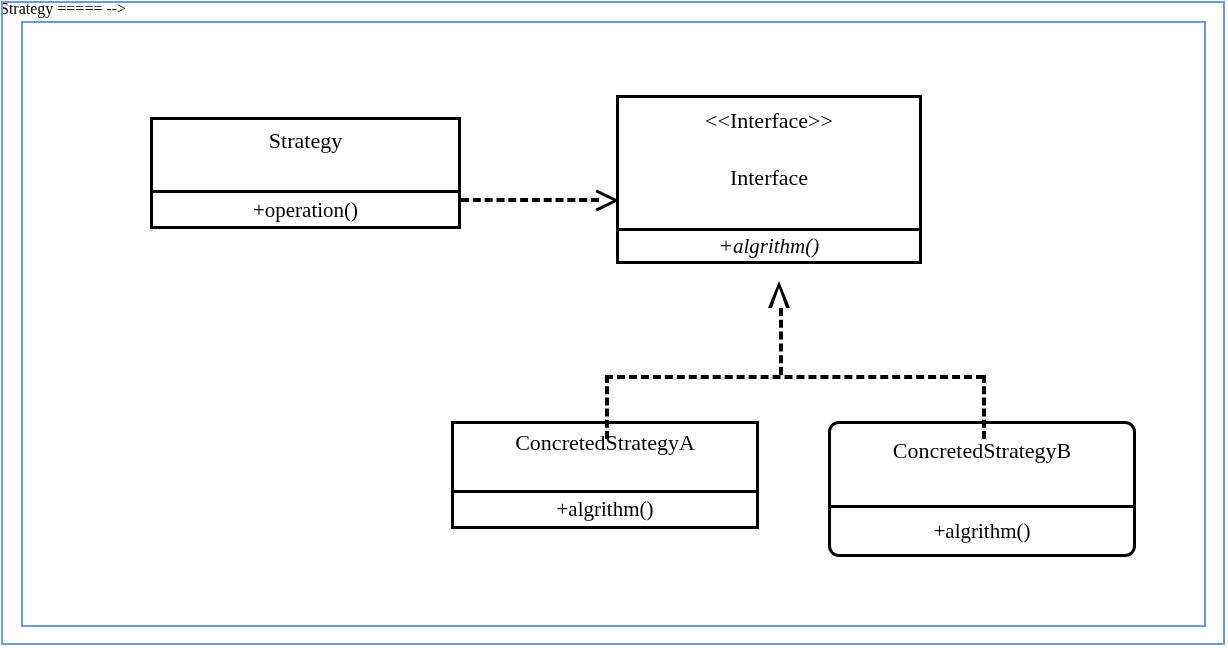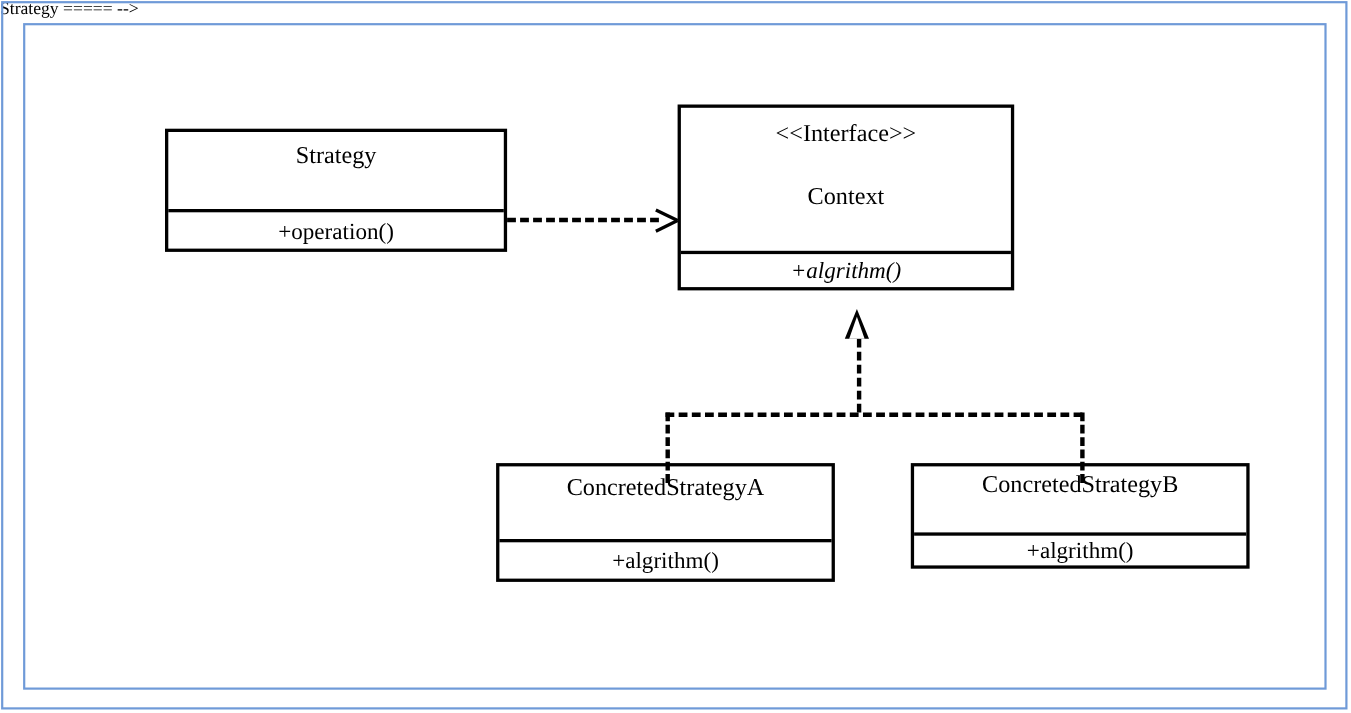--- a/index.html
+++ b/index.html
@@ -79,21 +79,21 @@
   
   #box-context      { left: 150px; top: 117px; width: 311px; height: 112px; }
   #box-context .c-head { height: 58px; }
   #box-context .c-body { height: 48px; }
 
   #box-strategy     { left: 616px; top: 95px;  width: 306px; height: 169px; }
   #box-strategy .c-head { height: 124px; }
   #box-strategy .c-body { height: 39px; }
 
   #box-concrete-a   { left: 451px; top: 421px; width: 308px; height: 108px; }
-  #box-concrete-b   { left: 828px; top: 421px; width: 308px; height: 96px; }
+  #box-concrete-b   { left: 828px; top: 421px; width: 308px; height: 136px; border-radius: 11px; }
   .concrete .c-head { height: 53px; }
   .concrete .c-body { height: 49px; }
 
   
   .conn {
     position: absolute;
   }
   .dash-h {
     position: absolute;
     height: 0;
@@ -158,21 +158,21 @@
     <div class="uml-compartment c-body divided">
       <div class="cls-member">+operation()</div>
     </div>
   </div>
 
   
   <div class="uml-box" id="box-strategy">
     <div class="uml-compartment c-head">
       <div class="cls-stereotype">&lt;&lt;Interface&gt;&gt;</div>
       <div class="stack-gap"></div>
-      <div class="cls-name">Context</div>
+      <div class="cls-name">Interface</div>
     </div>
     <div class="uml-compartment c-body divided">
       <div class="cls-member abstract">+algrithm()</div>
     </div>
   </div>
 
   
   <div class="uml-box concrete" id="box-concrete-a">
     <div class="uml-compartment c-head">
       <div class="cls-name">ConcretedStrategyA</div>

